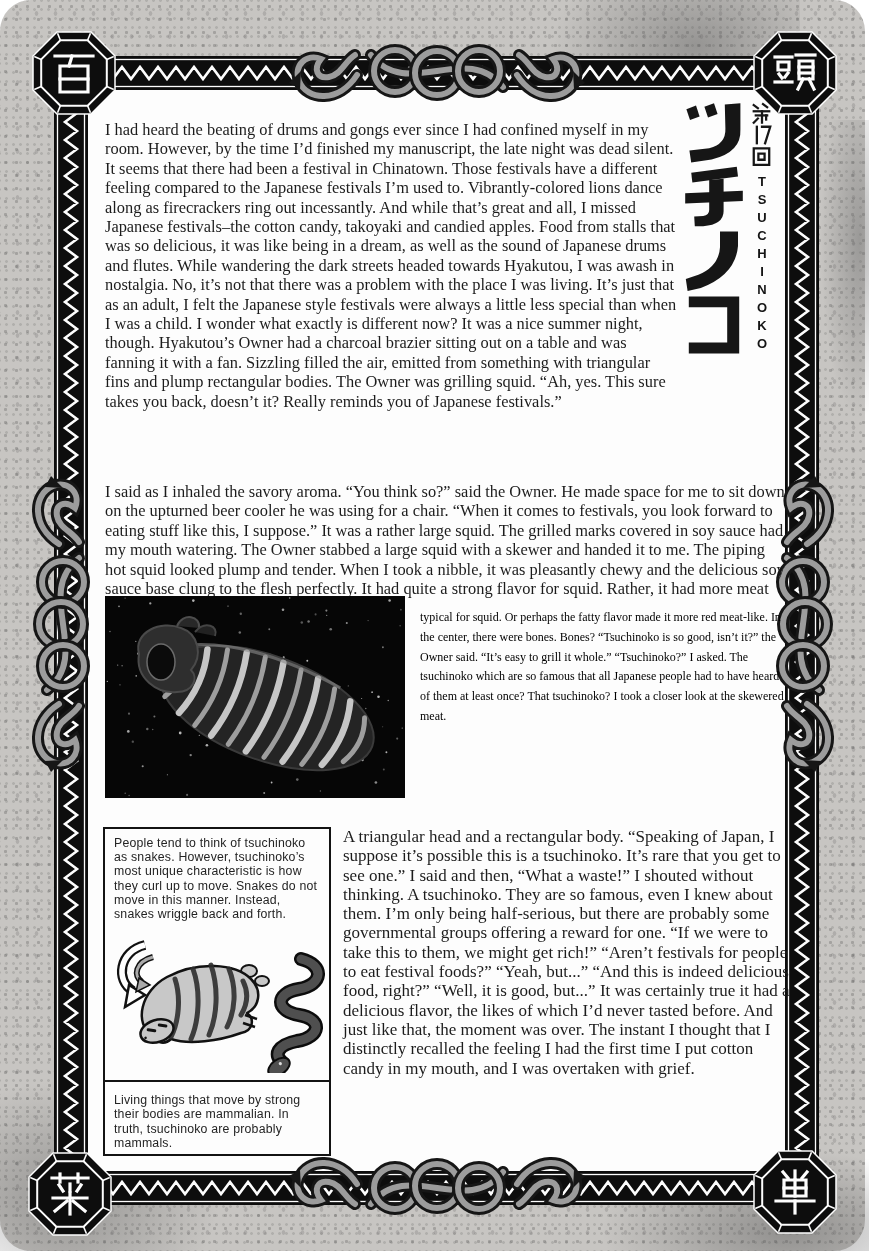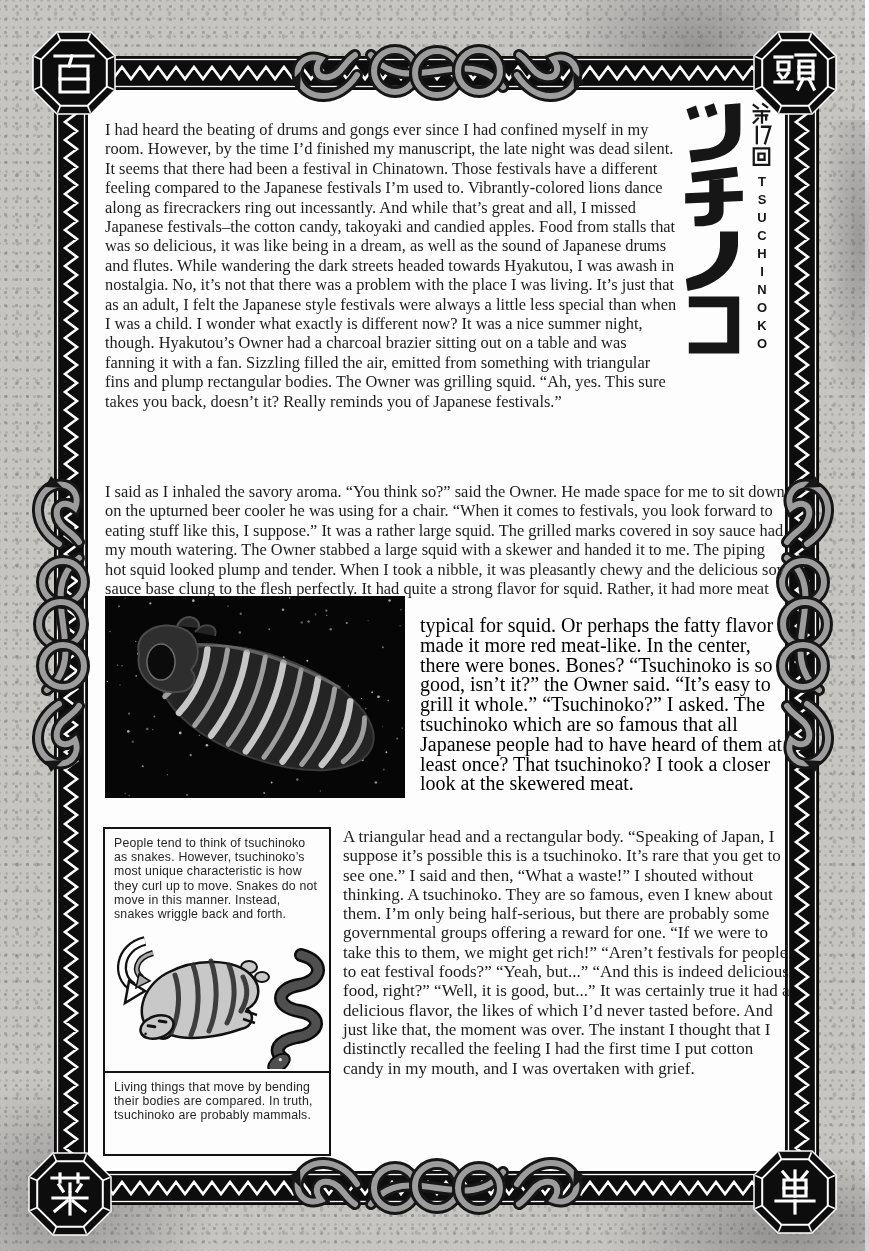--- a/index.html
+++ b/index.html
@@ -5,41 +5,41 @@
   html,body{margin:0;padding:0;}
   body{width:869px;height:1251px;overflow:hidden;
        font-family:"Liberation Serif", serif;}
   #page{position:relative;width:865px;height:1251px;
         background-color:#c7c5c2;
         background-image:
           radial-gradient(rgba(70,70,70,.28) 1.2px, transparent 1.7px),
           radial-gradient(rgba(95,95,95,.22) 1px, transparent 1.5px),
           radial-gradient(rgba(50,50,50,.16) 1.6px, transparent 2.2px);
         background-size:11px 13px, 7px 9px, 19px 23px;
-        background-position:0 0, 3px 5px, 8px 2px;}
+        background-position:0 0, 3px 5px, 8px 2px;border-radius:31px;}
   .blotch{position:absolute;pointer-events:none;}
   #frame{position:absolute;left:0;top:0;z-index:1;}
   .content{position:absolute;left:0;top:0;width:869px;height:1251px;z-index:2;}
   .serif{position:absolute;margin:0;font-size:16.4px;line-height:19.4px;color:#1c1c1c;
          font-family:"Liberation Serif", serif;}
   .p1{left:105px;top:120px;width:572px;}
   .p2{left:105px;top:482px;width:684px;}
   .media-row{position:absolute;left:105px;top:596px;width:684px;display:flex;gap:15px;}
-  .media-row p{position:static;flex:1;font-size:20px;line-height:19.8px;}
+  .media-row p{position:static;flex:1;font-size:12px;line-height:19.8px;}
   .photo{flex:none;width:300px;height:202px;}
   .photo svg{display:block;}
   .title-block{position:absolute;left:684px;top:102px;display:flex;gap:5px;}
   .title-right{display:flex;flex-direction:column;align-items:center;width:26px;}
   .romaji{writing-mode:vertical-rl;text-orientation:upright;
           font-family:"Liberation Sans", sans-serif;font-weight:bold;
           font-size:13px;letter-spacing:3px;color:#151515;margin-top:6px;}
   .bottom-row{position:absolute;left:103px;top:827px;width:688px;display:flex;gap:12px;align-items:flex-start;}
   .bottom-row .p3{position:static;flex:1;font-size:17px;line-height:19.3px;}
   .panel{flex:none;width:228px;height:329px;background:#fdfdfd;border:2.5px solid #131313;
-         box-sizing:border-box;display:flex;flex-direction:column;}
+         box-sizing:border-box;display:flex;flex-direction:column;justify-content:space-between;}
   .hand{margin:0;padding:7px 8px 4px 9px;font-family:"Liberation Sans", sans-serif;
         font-size:12.3px;line-height:14.2px;letter-spacing:.2px;color:#242424;}
   .hand.top{height:100px;box-sizing:border-box;}
   .panel .drawing{display:block;flex:none;}
   .panel .divider{border:none;border-top:2px solid #131313;margin:2px 0 0 0;}
   .sr{position:absolute;width:1px;height:1px;overflow:hidden;clip-path:inset(50%);}
   .kD{stroke:#161616;stroke-width:12;fill:none;stroke-linecap:round;}
   .kG{stroke:#9c9c9c;stroke-width:6;fill:none;stroke-linecap:round;}
   .kj path{stroke:#fdfdfd;stroke-width:3.2;fill:none;stroke-linecap:square;}
   .glyph{fill:#161616;}
@@ -409,19 +409,19 @@
           <g transform="translate(168,76)">
             <path d="M28,-50 C52,-44 50,-24 26,-20 C2,-16 2,2 26,6 C50,10 48,28 24,32 C4,36 0,46 10,54" fill="none" stroke="#0c0c0c" stroke-width="14" stroke-linecap="round"></path>
             <path d="M28,-50 C52,-44 50,-24 26,-20 C2,-16 2,2 26,6 C50,10 48,28 24,32 C4,36 0,46 10,54" fill="none" stroke="#4f4f4f" stroke-width="9" stroke-linecap="round"></path>
             <g transform="translate(6,58) rotate(-35)">
               <ellipse rx="12" ry="7.5" fill="#4f4f4f" stroke="#0c0c0c" stroke-width="2"></ellipse>
               <circle cx="3" cy="-2" r="1.6" fill="#ddd"></circle>
             </g>
           </g>
         </svg>
         <hr class="divider">
-        <p class="hand">Living things that move by bending their bodies are compared. In truth, tsuchinoko are probably mammals.</p>
+        <p class="hand">Living things that move by strong their bodies are mammalian. In truth, tsuchinoko are probably mammals.</p>
       </div>
       <p class="serif p3">A triangular head and a rectangular body. “Speaking of Japan, I suppose it’s possible this is a tsuchinoko. It’s rare that you get to see one.” I said and then, “What a waste!” I shouted without thinking. A tsuchinoko. They are so famous, even I knew about them. I’m only being half-serious, but there are probably some governmental groups offering a reward for one. “If we were to take this to them, we might get rich!” “Aren’t festivals for people to eat festival foods?”  “Yeah, but...” “And this is indeed delicious food, right?” “Well, it is good, but...” It was certainly true it had a delicious flavor, the likes of which I’d never tasted before. And just like that, the moment was over. The instant I thought that I distinctly recalled the feeling I had the first time I put cotton candy in my mouth, and I was overtaken with grief.</p>
     </div>
 
   </div>
 </div>
 
 </body></html>

